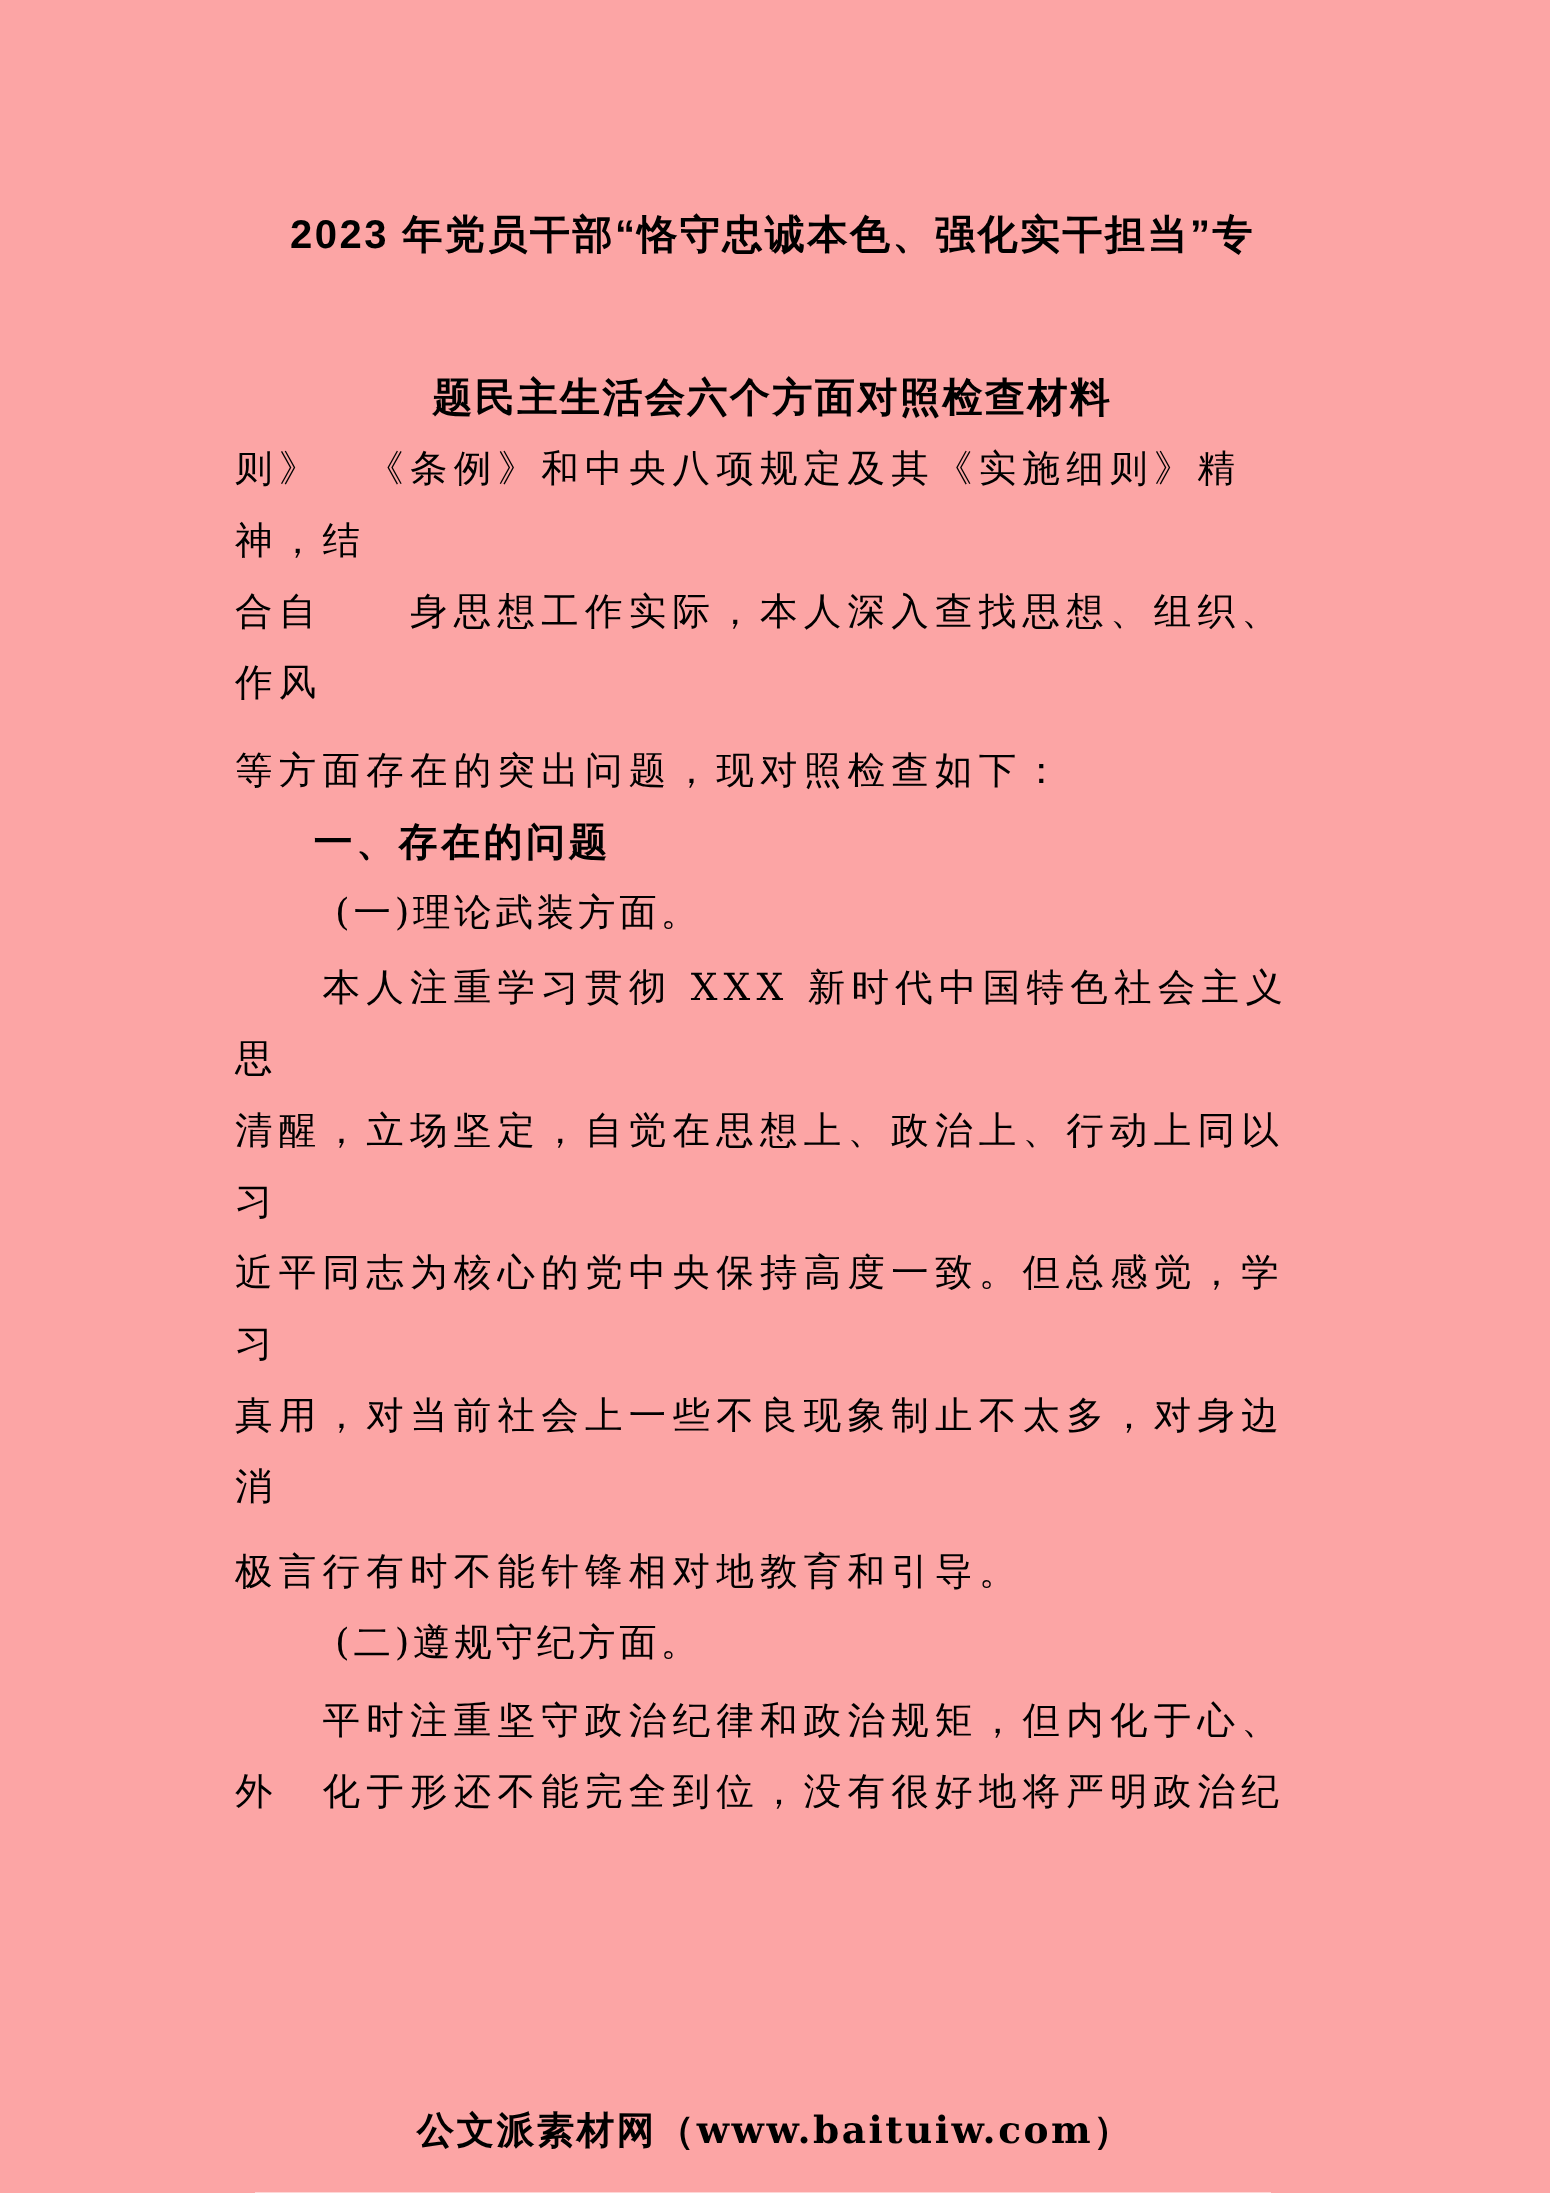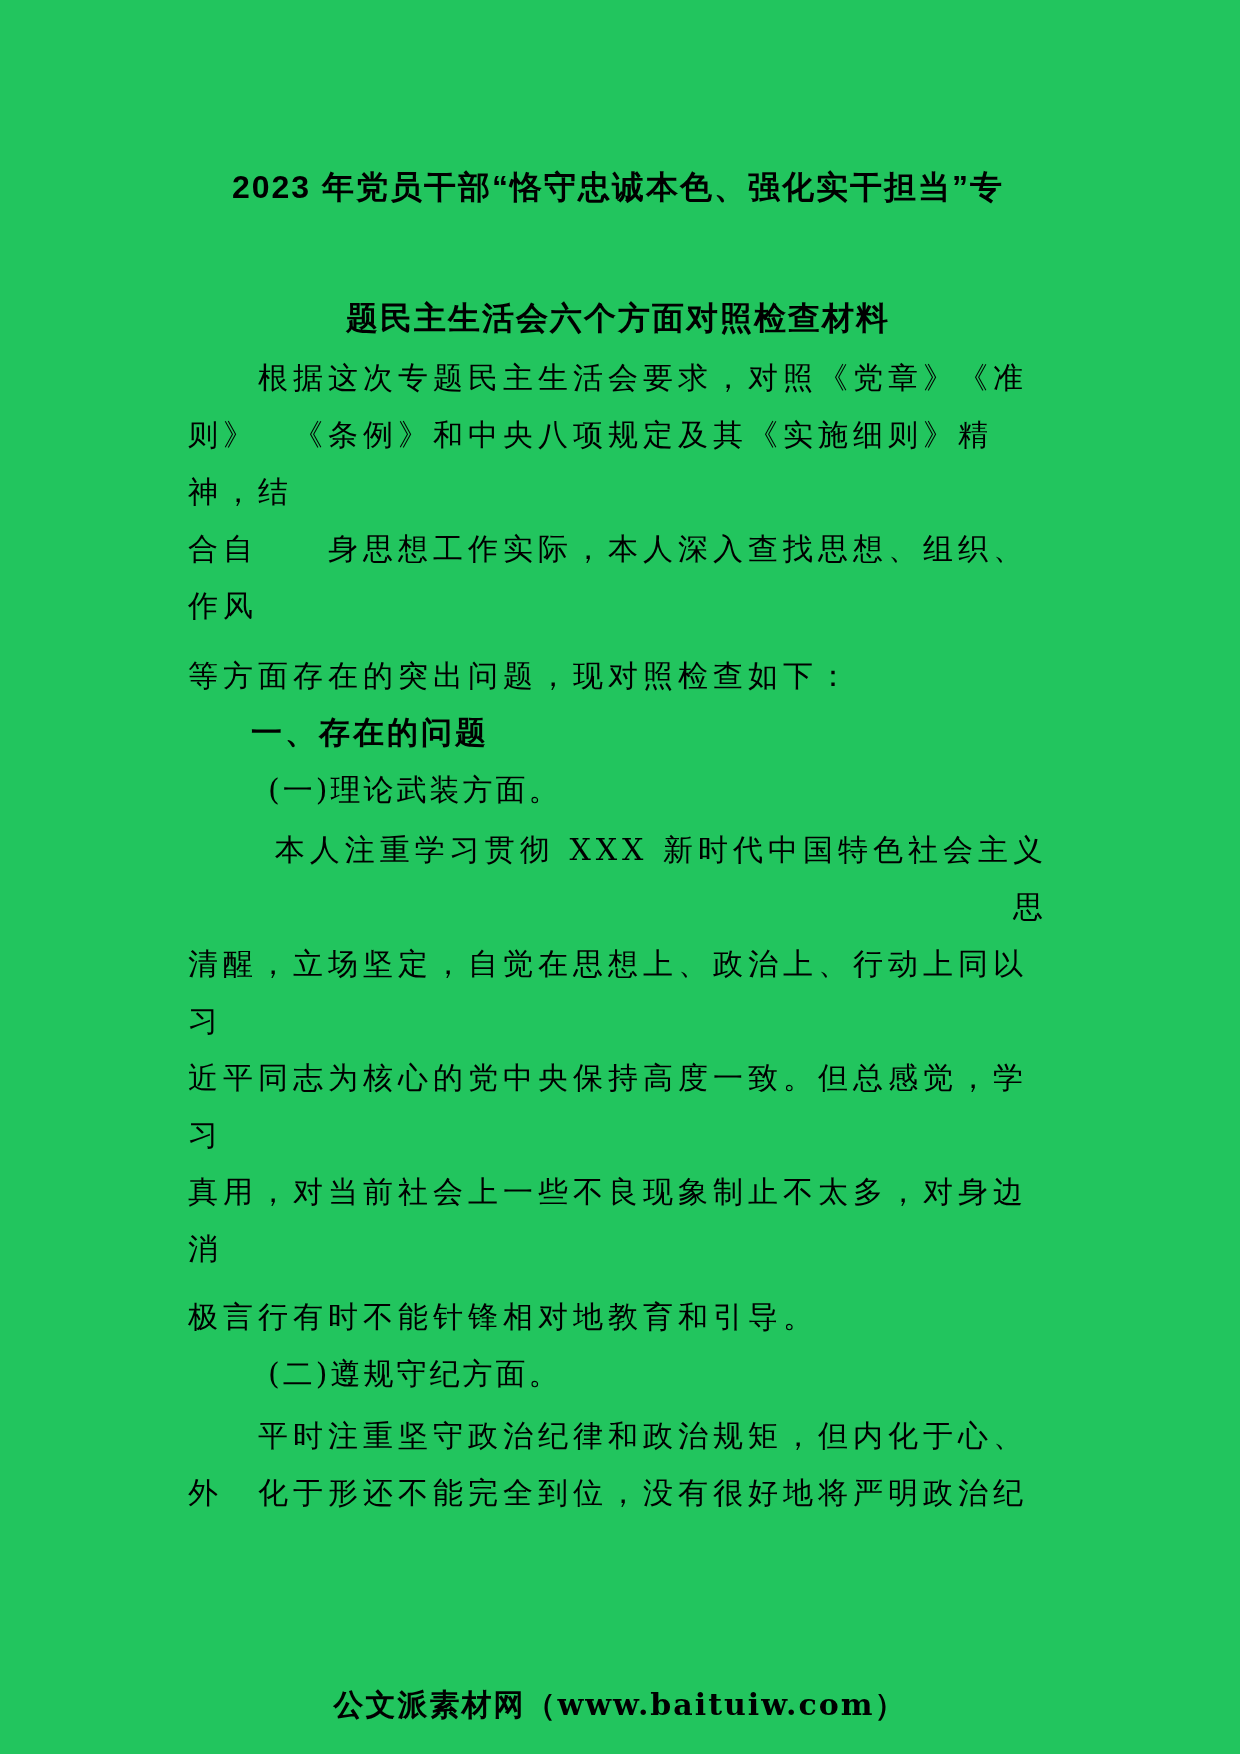--- a/index.html
+++ b/index.html
@@ -1,20 +1,20 @@
 <!DOCTYPE html>
 <html><head>
 <meta charset="utf-8">
 <style>
   html,body{margin:0;padding:0;background:#ffffff;}
   .page{
     position:relative;
     width:1240px;
     height:1754px;
-    background:#22c55e;
+    background:#fca5a5;
     box-sizing:border-box;
     padding:159px 192px 0 188px;
     overflow:hidden;
     color:#000000;
     font-family:"DejaVu Serif","Liberation Serif",serif;
   }
   .doc-title{
     font-family:"Liberation Sans","DejaVu Sans",sans-serif;
     font-weight:700;
     font-size:32px;
@@ -43,21 +43,21 @@
   .h-kai{
     font-family:"DejaVu Serif","Liberation Serif",serif;
     font-weight:400;
     font-size:30px;
     letter-spacing:3px;
     line-height:57px;
     text-indent:80px;
     white-space:pre-wrap;
   }
   .mt2{margin-top:2px;}
-  .mt3{margin-top:3px;text-align:right;}
+  .mt3{margin-top:3px;}
   .mt5{margin-top:5px;}
   .mt11{margin-top:11px;}
   .mt13{margin-top:13px;}
   .footer{
     position:absolute;
     left:0;
     top:1687px;
     width:1240px;
     text-align:center;
     font-family:"DejaVu Serif","Liberation Serif",serif;
@@ -69,21 +69,20 @@
   }
 </style>
 </head>
 <body>
 
 <div class="page">
 
   <div class="doc-title">2023 年党员干部“恪守忠诚本色、强化实干担当”专</div>
   <div class="doc-title t2">题民主生活会六个方面对照检查材料</div>
 
-  <div class="line indent mt2">根据这次专题民主生活会要求，对照《党章》《准</div>
   <div class="line">则》　《条例》和中央八项规定及其《实施细则》精神，结</div>
   <div class="line">合自　　身思想工作实际，本人深入查找思想、组织、作风</div>
 
   <div class="line mt13">等方面存在的突出问题，现对照检查如下：</div>
 
   <div class="h-sans">一、存在的问题</div>
   <div class="h-kai">(一)理论武装方面。</div>
 
   <div class="line indent mt3">本人注重学习贯彻 XXX 新时代中国特色社会主义思</div>
   <div class="line">清醒，立场坚定，自觉在思想上、政治上、行动上同以习</div>

